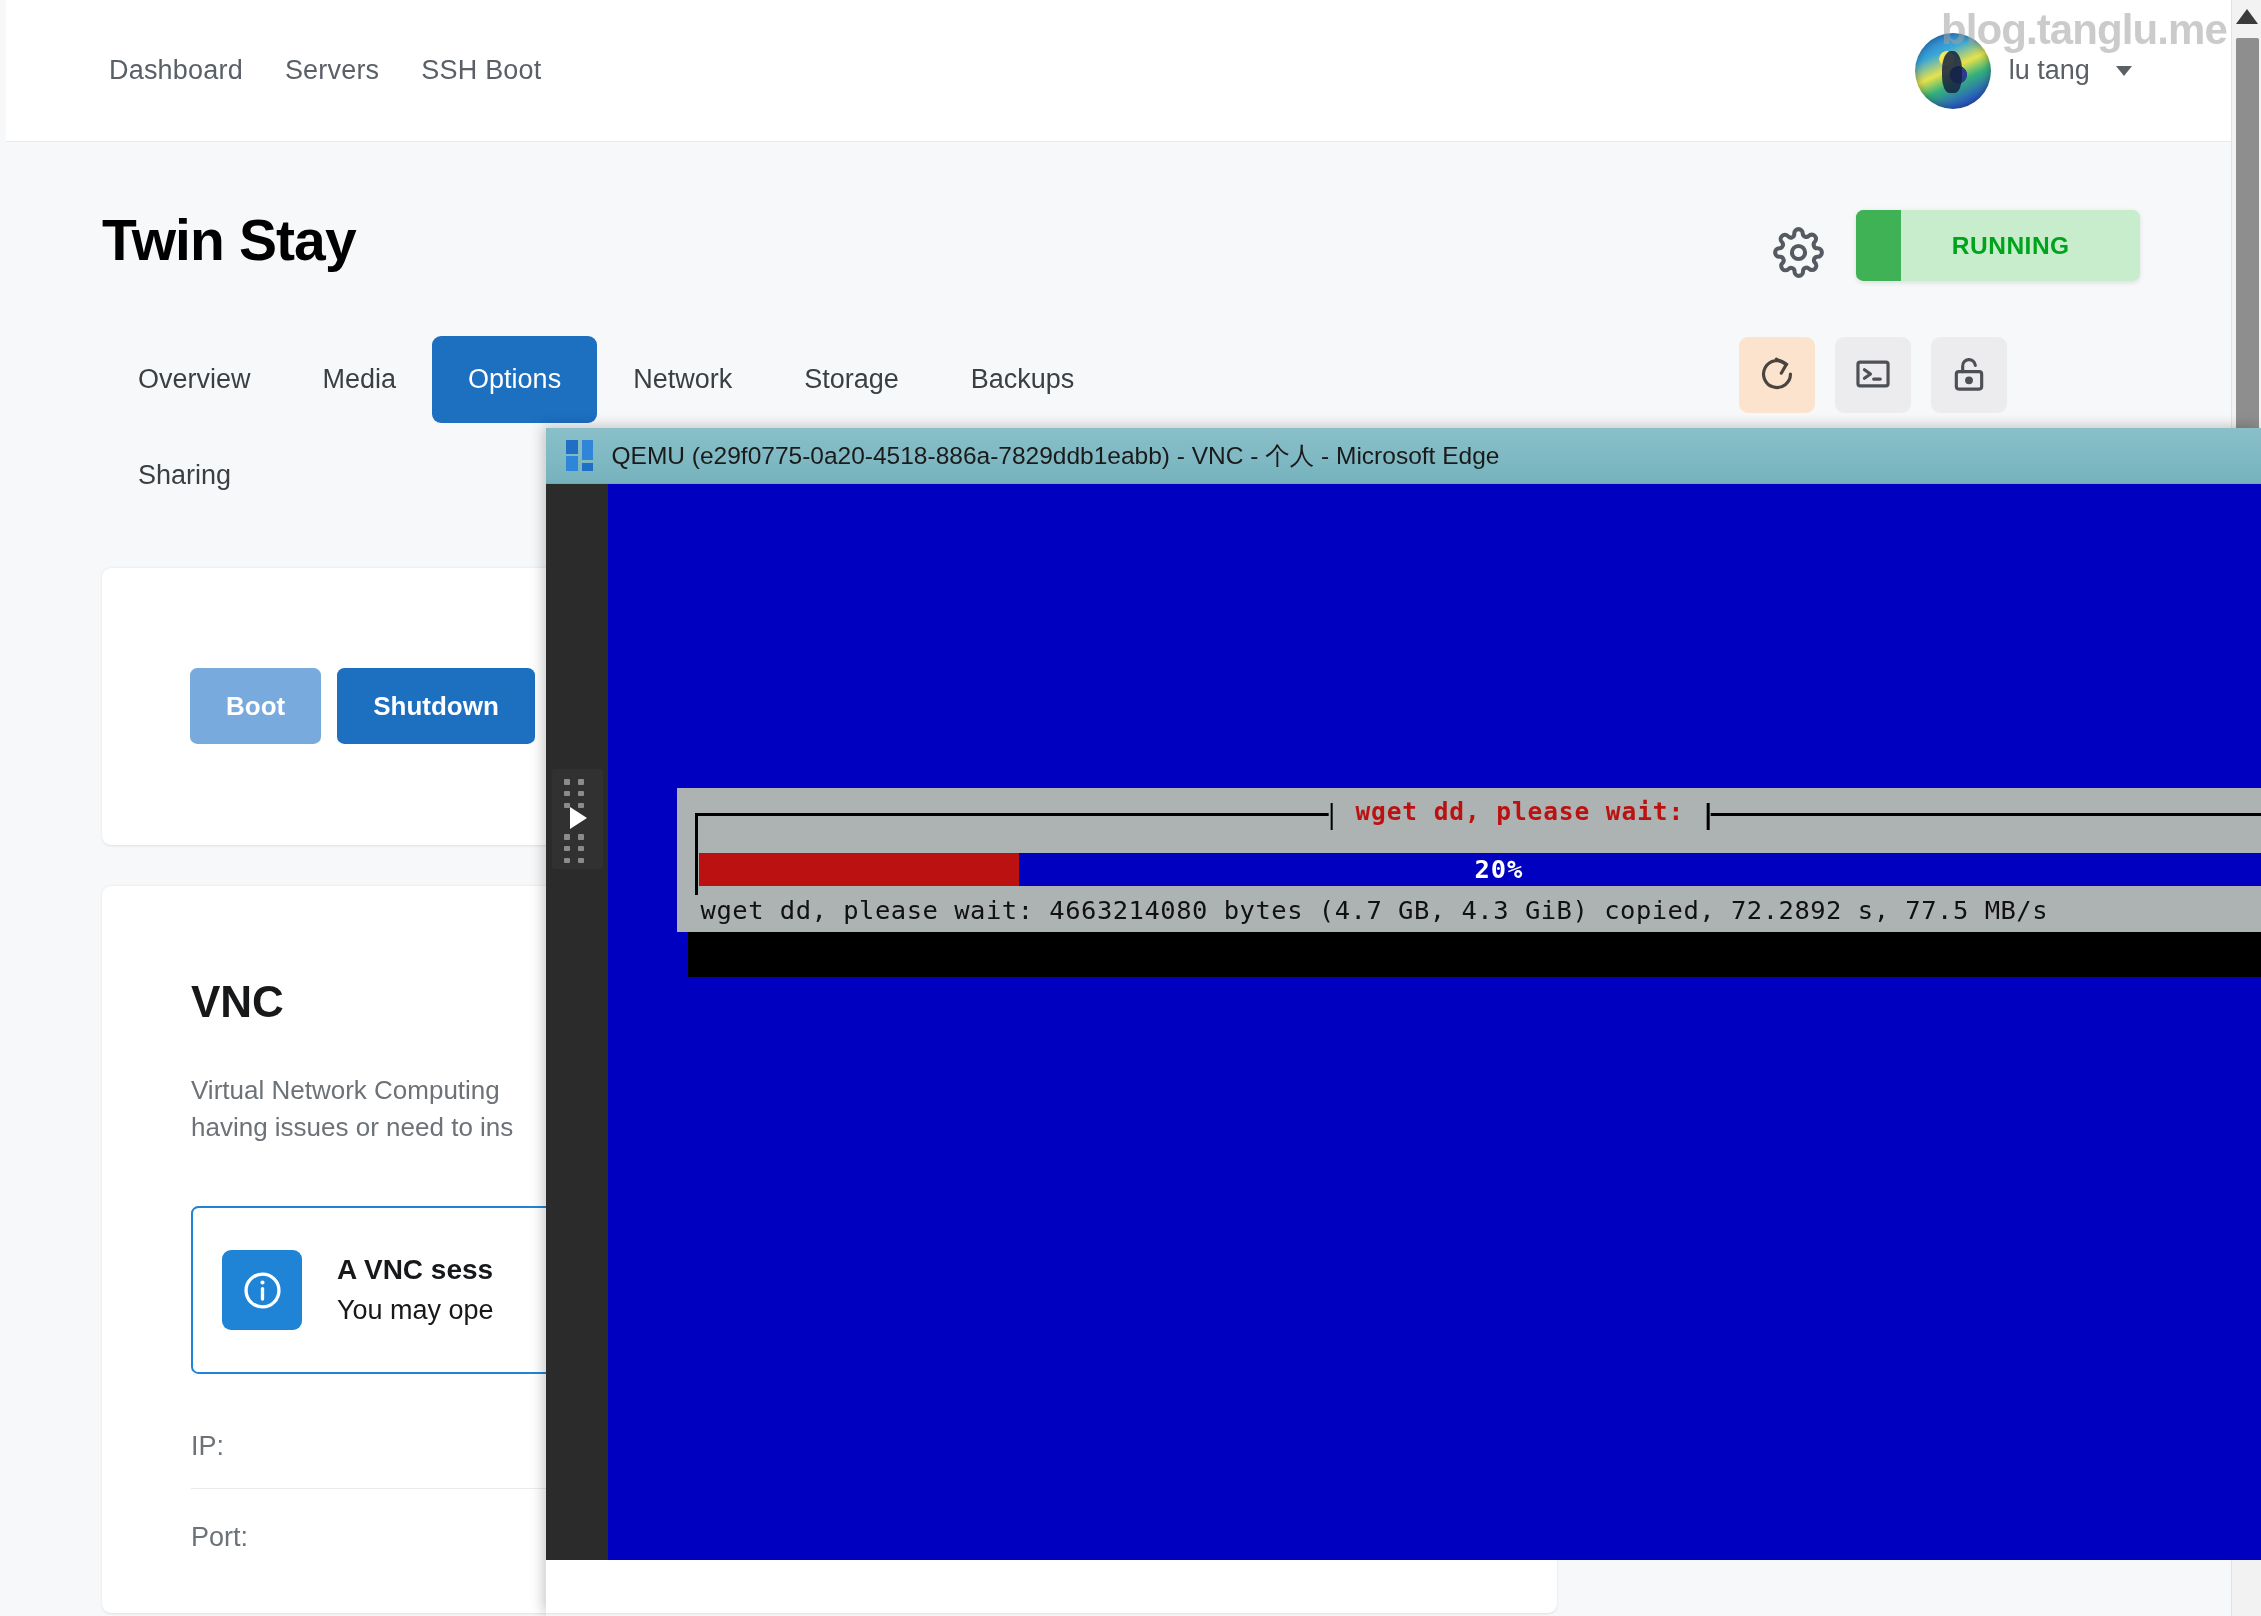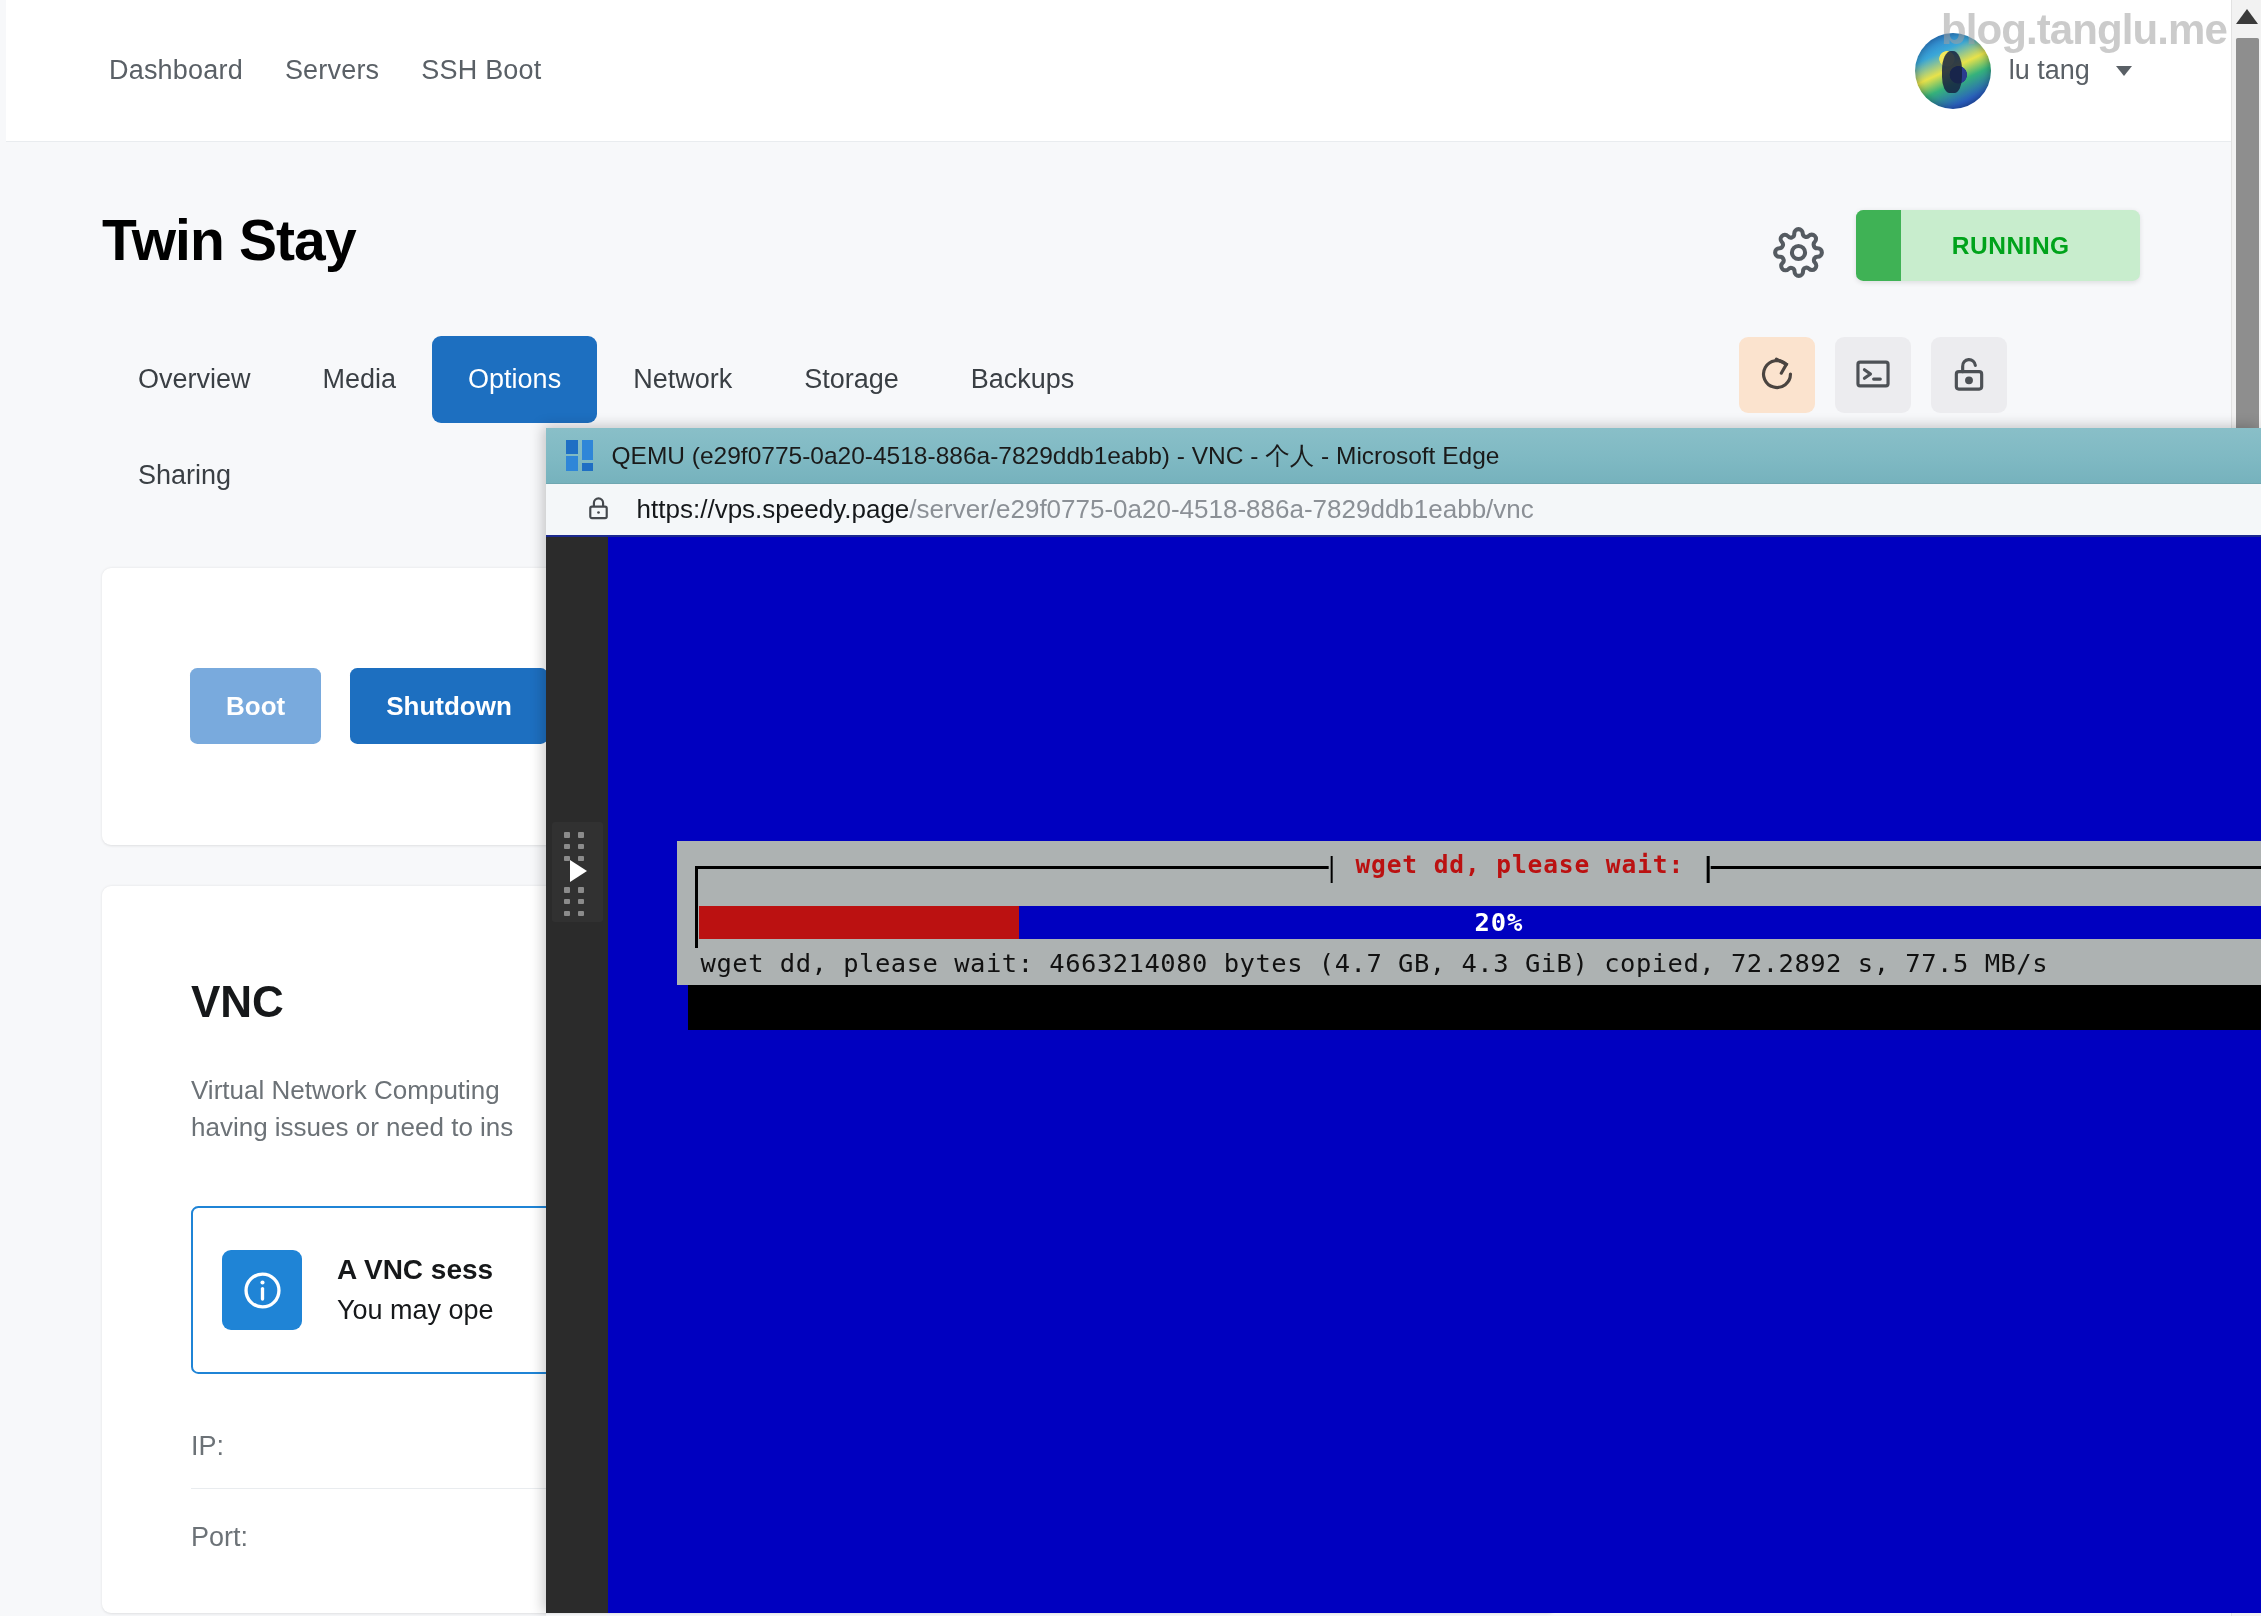--- a/index.html
+++ b/index.html
@@ -95,21 +95,21 @@
   }
   #card-power { left: 102px; top: 568px; width: 1455px; height: 277px; }
   #card-vnc   { left: 102px; top: 886px; width: 1455px; height: 727px; }
 
   .btn {
     border: none; border-radius: 7.3px; color: #fff; font-size: 26px; font-weight: bold;
     padding: 0 36px; height: 76px; cursor: pointer; font-family: "Liberation Sans", sans-serif;
   }
   .btn-boot { background: #79aadd; }
   .btn-shutdown { background: #1d6fc0; }
-  .power-row { position: absolute; left: 88px; top: 100px; display: flex; gap: 29px; }
+  .power-row { position: absolute; left: 88px; top: 100px; display: flex; gap: 16px; }
 
   .card-h2 { position: absolute; left: 89px; top: 91px; font-size: 44px; font-weight: bold; color: #16181a; }
   .card-p {
     position: absolute; left: 89px; top: 186px; width: 1300px;
     font-size: 26px; line-height: 1.42; color: #6c7277;
   }
 
   .alert {
     position: absolute; left: 89px; top: 320px; width: 1309px; height: 168px;
     background: #ffffff; border: 2.7px solid #1f84d6; border-radius: 7.3px;
@@ -352,30 +352,20 @@
     <div class="edge-titlebar">
       <span class="edge-ico">
           <i></i>
           <i></i>
           <i></i>
           <i></i>
         </span>
       <span class="edge-title">QEMU (e29f0775-0a20-4518-886a-7829ddb1eabb) - VNC - 个人 - Microsoft Edge</span>
     </div>
 
-    <div class="edge-urlbar">
-      <span class="lock-icon">
-        <svg width="29" height="29" viewBox="0 0 24 24" fill="none" stroke="#45494e" stroke-width="1.8" stroke-linejoin="round">
-          <rect x="5.2" y="10.4" width="13.6" height="9.6" rx="1.4"></rect>
-          <path d="M8.2 10.4V7.4a3.8 3.8 0 0 1 7.6 0v3"></path>
-          <circle cx="12" cy="15.3" r="1.1" fill="#45494e" stroke="none"></circle>
-        </svg>
-      </span>
-      <span class="edge-url"><b><span>https://</span><span>vps.speedy.page</span></b><span>/server/e29f0775-0a20-4518-886a-7829ddb1eabb/vnc</span></span>
-    </div>
 
     <div class="vnc-area">
 
       <div class="novnc-rail">
         <div class="novnc-handle">
           <div class="novnc-dots top">
             <span></span>
               <span></span>
               <span></span>
               <span></span>

